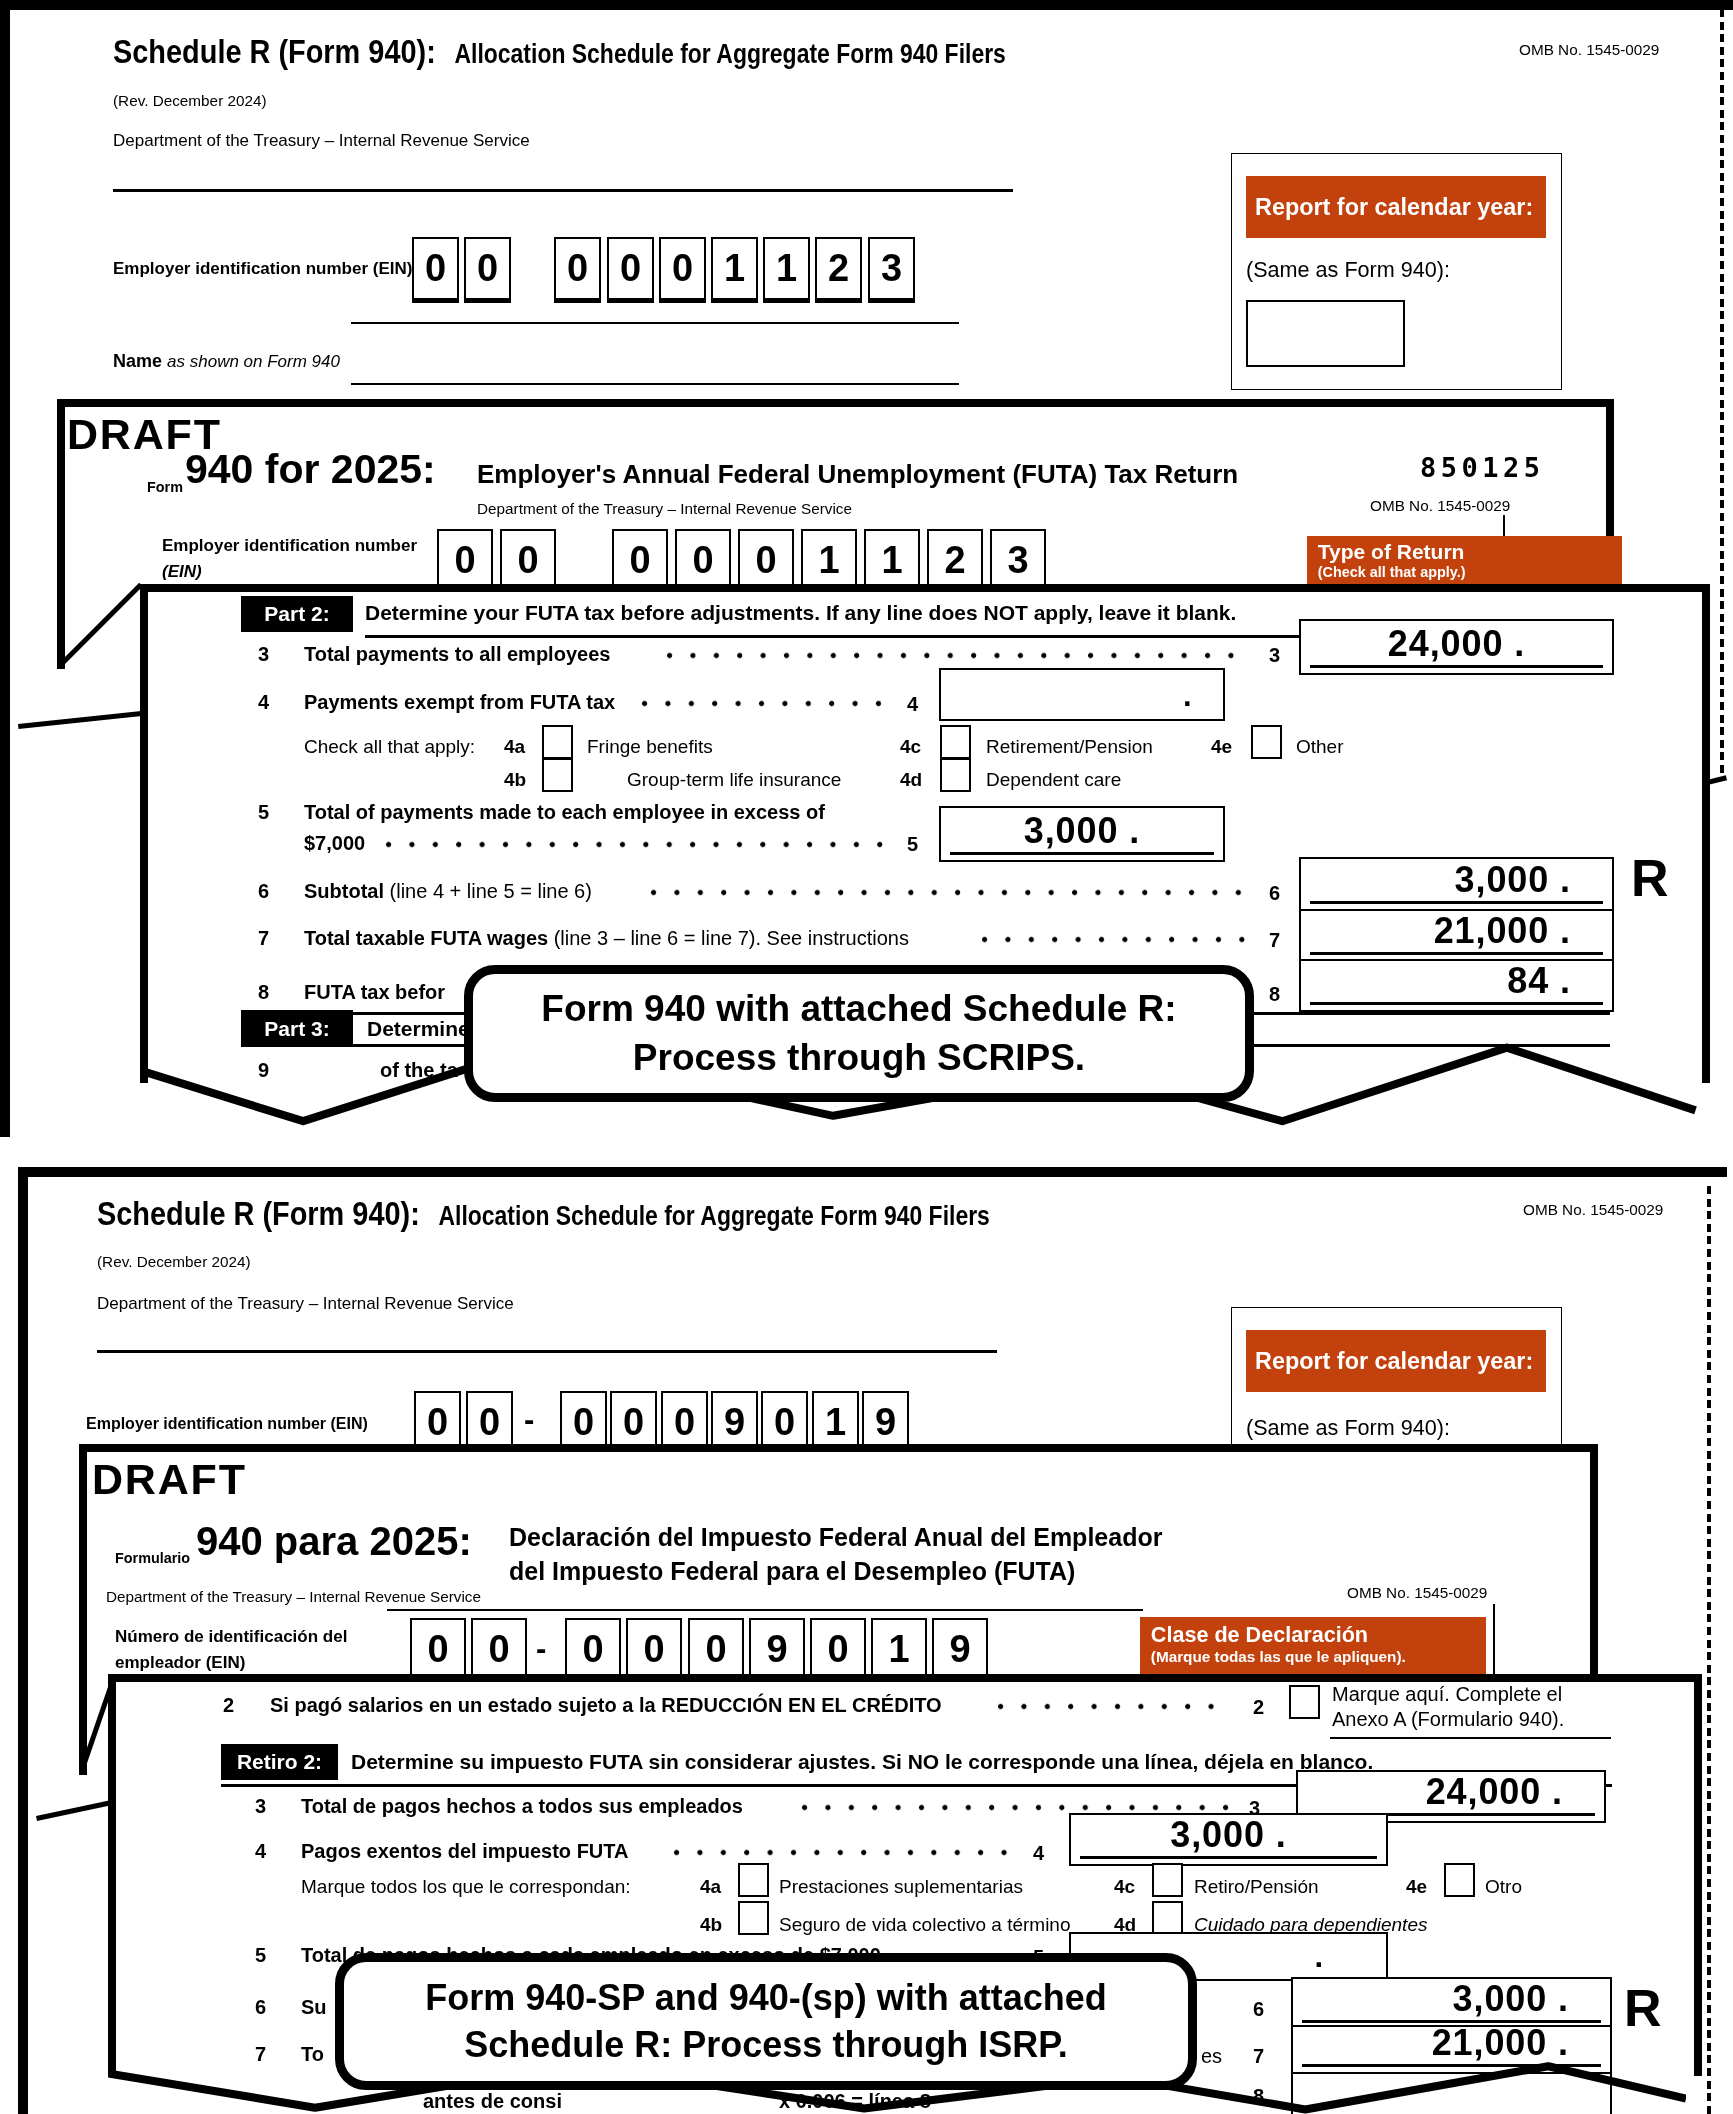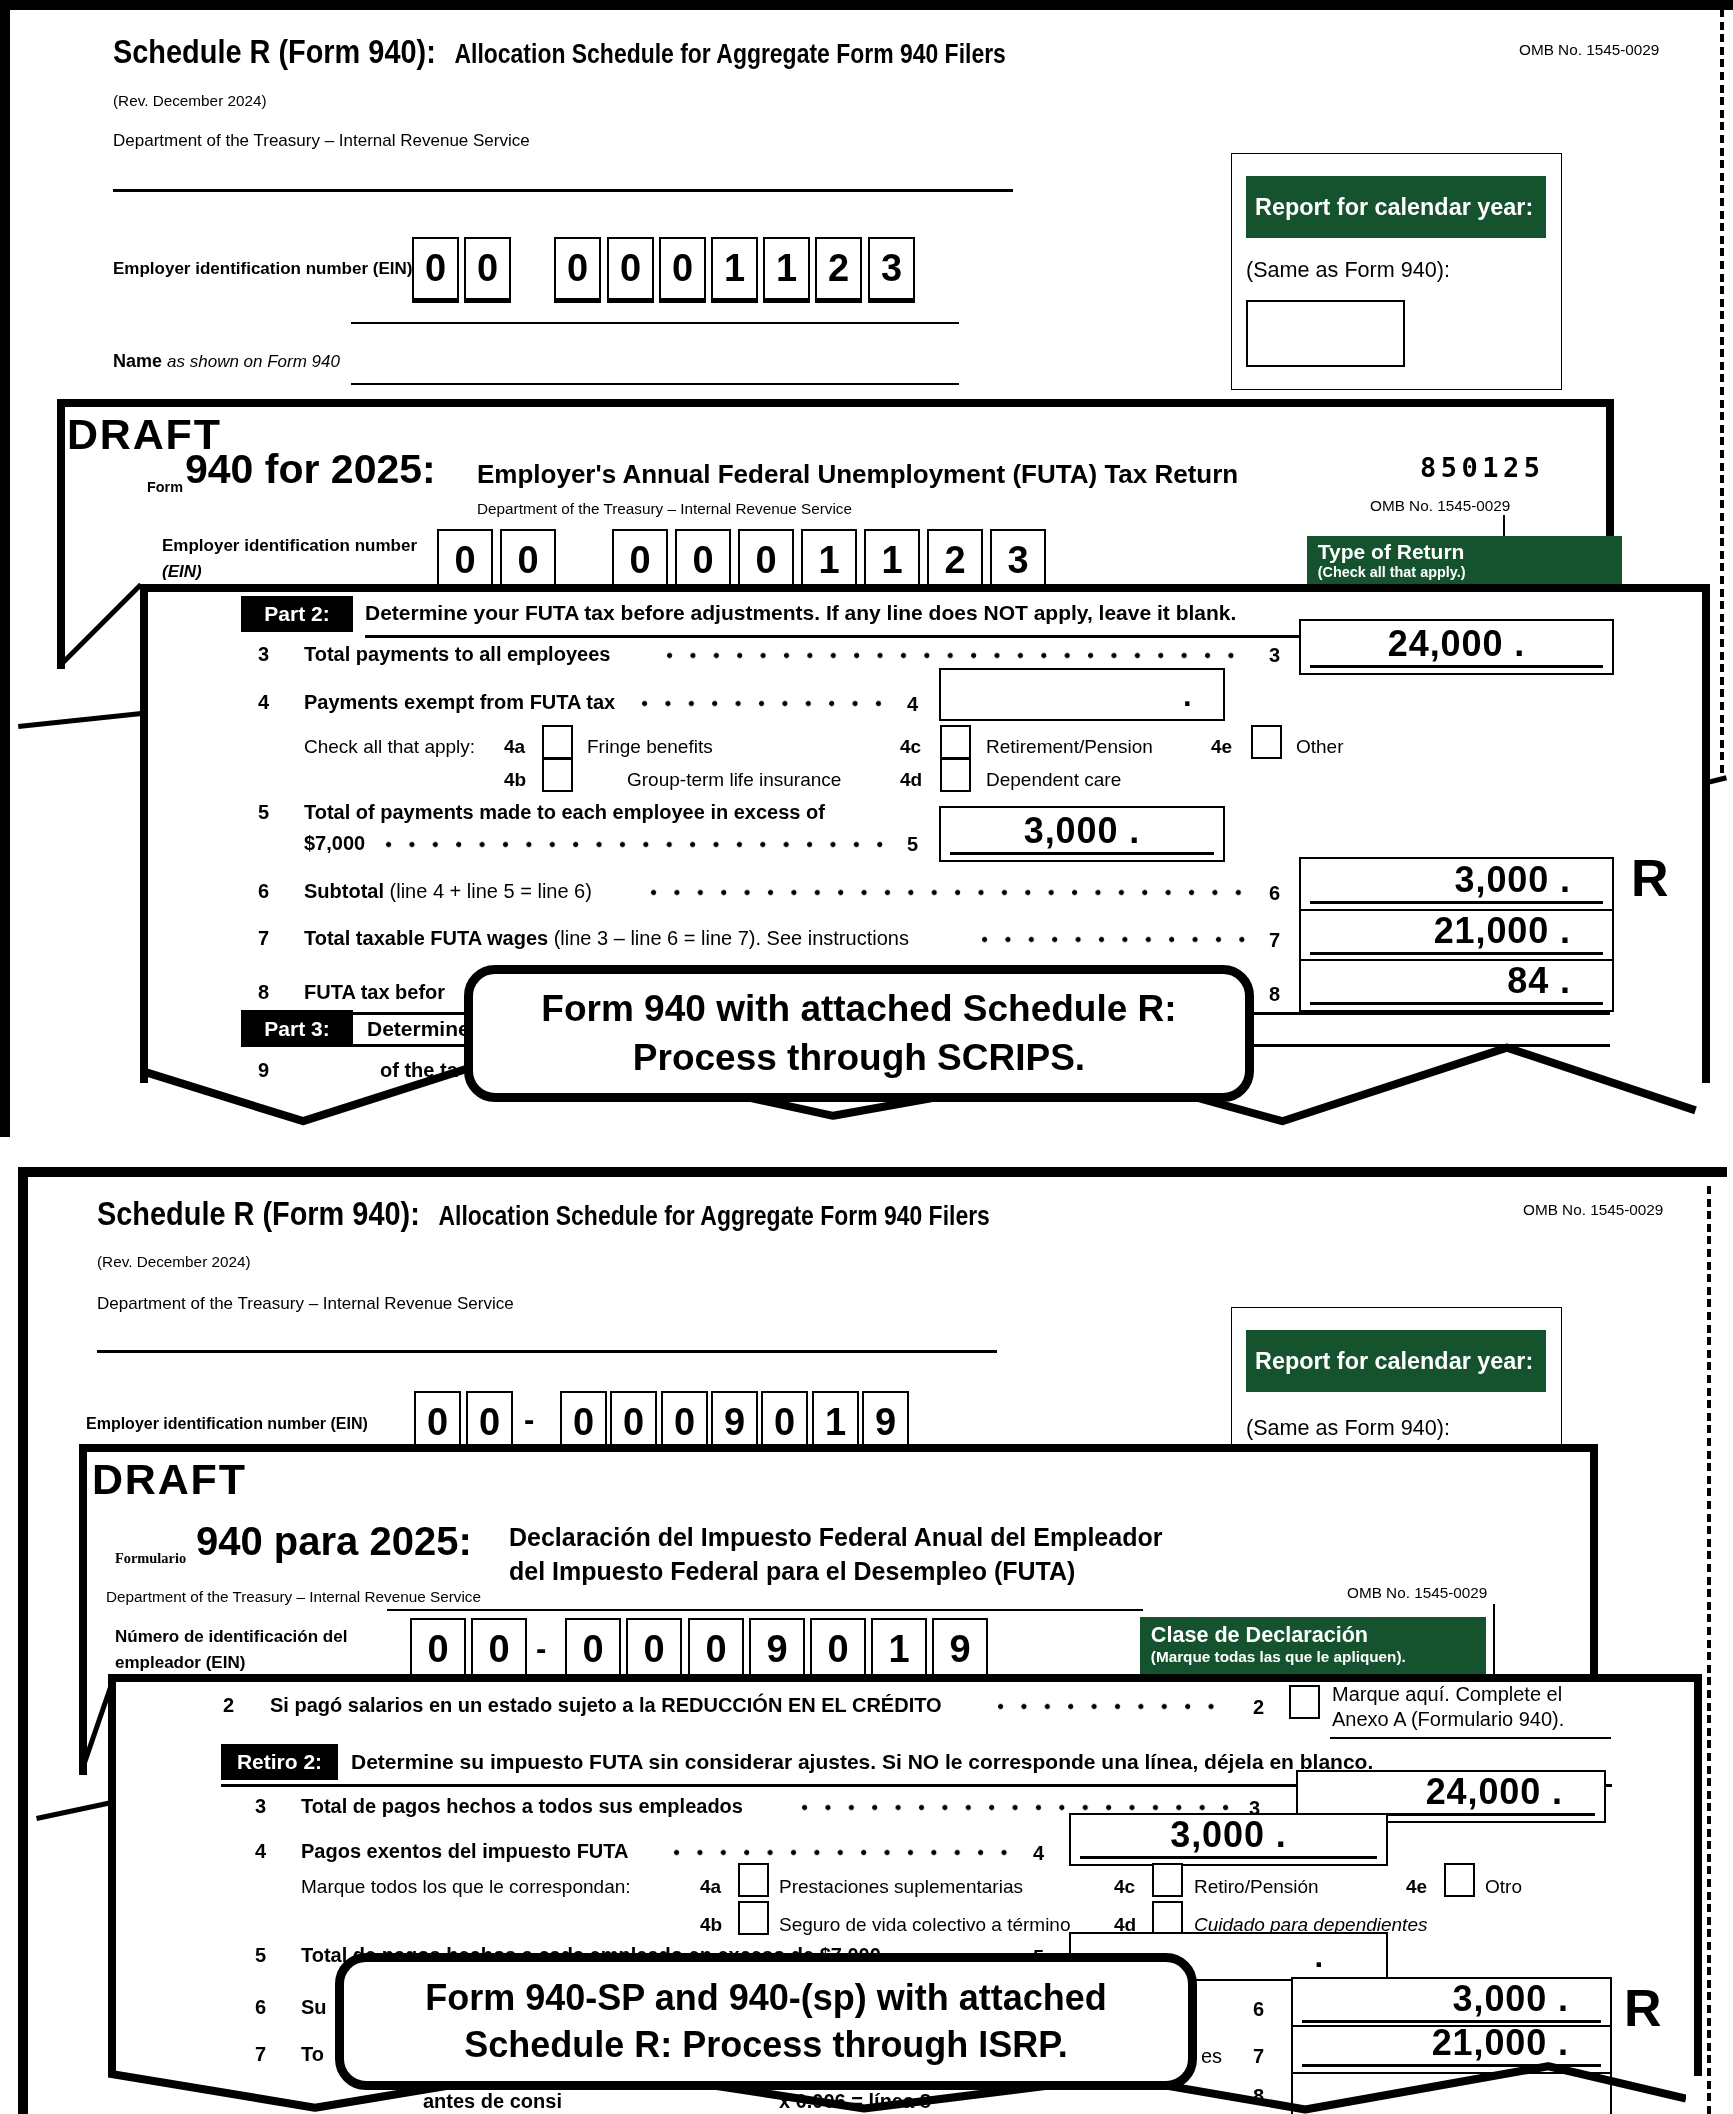--- a/index.html
+++ b/index.html
@@ -4,21 +4,21 @@
 <style>
   html,body{margin:0;padding:0;background:#fff;}
   body{width:1734px;height:2114px;position:relative;overflow:hidden;
        font-family:"Liberation Sans",sans-serif;color:#000;}
   .abs{position:absolute;}
   .nw{white-space:nowrap;}
   .b{font-weight:bold;}
   .cond{transform:scaleX(.85);transform-origin:0 0;white-space:nowrap;}
   .hl{position:absolute;background:#000;height:2.7px;}
   .vl{position:absolute;background:#000;width:2.7px;}
-  .blkbar{position:absolute;background:#14532d;color:#fff;}
+  .blkbar{position:absolute;background:#c2410c;color:#fff;}
   .sheet{position:absolute;background:#fff;}
   .dg{position:absolute;width:43px;height:59px;border:2.7px solid #000;border-bottom:5.4px solid #000;
       background:#fff;display:flex;align-items:center;justify-content:center;
       font-size:38px;font-weight:bold;}
   .cb{position:absolute;width:27px;height:30px;border:2.7px solid #000;background:#fff;}
   .vbox{position:absolute;border:2.7px solid #000;background:#fff;}
   .uline{position:absolute;left:9px;right:9px;bottom:5.4px;height:2.7px;background:#000;}
   .amt{position:absolute;left:0;right:0;bottom:8px;font-weight:bold;font-size:36px;
        text-align:center;letter-spacing:0.9px;white-space:nowrap;}
   .amt.r{text-align:right;padding-right:41px;}
@@ -305,21 +305,21 @@
 <div class="abs nw" style="left:1246px;top:1415px;font-size:21.6px;">(Same as Form 940):</div>
 
 <div class="sheet" style="left:79px;top:1444px;width:1519px;height:239px;"></div>
 <div class="abs" style="left:79px;top:1444px;width:1519px;height:8px;background:#000;"></div>
 <div class="abs" style="left:79px;top:1444px;width:8px;height:331px;background:#000;"></div>
 <div class="abs" style="left:1590px;top:1444px;width:8px;height:236px;background:#000;"></div>
 <div class="diag" style="left:79px;top:1771px;width:99px;transform:rotate(-71deg);"></div>
 <div class="diag" style="left:36px;top:1816px;width:77px;height:4.5px;transform:rotate(-12deg);"></div>
 
 <div class="abs nw" style="left:92px;top:1455px;font-size:43px;font-weight:900;letter-spacing:1.8px;">DRAFT</div>
-<div class="abs nw b" style="left:115px;top:1550px;font-size:14.4px;font-family:Liberation Serif, serif;">Formulario</div>
+<div class="abs nw b" style="left:115px;top:1550px;font-size:14.4px;">Formulario</div>
 <div class="abs nw b" style="left:196px;top:1519px;font-size:40px;">940 para 2025:</div>
 <div class="abs nw b" style="left:509px;top:1523px;font-size:25px;">Declaración del Impuesto Federal Anual del Empleador</div>
 <div class="abs nw b" style="left:509px;top:1557px;font-size:25px;">del Impuesto Federal para el Desempleo (FUTA)</div>
 <div class="abs nw" style="left:106px;top:1588px;font-size:15.3px;">Department of the Treasury – Internal Revenue Service</div>
 <div class="abs small nw" style="left:1347px;top:1584px;">OMB No. 1545-0029</div>
 <div class="hl" style="left:387px;top:1609px;width:756px;height:1.8px;"></div>
 <div class="vl" style="left:1493px;top:1604px;height:74px;width:1.8px;"></div>
 
 <div class="abs nw b" style="left:115px;top:1627px;font-size:17px;">Número de identificación del</div>
 <div class="abs nw b" style="left:115px;top:1653px;font-size:17px;text-align:right;">empleador (EIN)</div>

